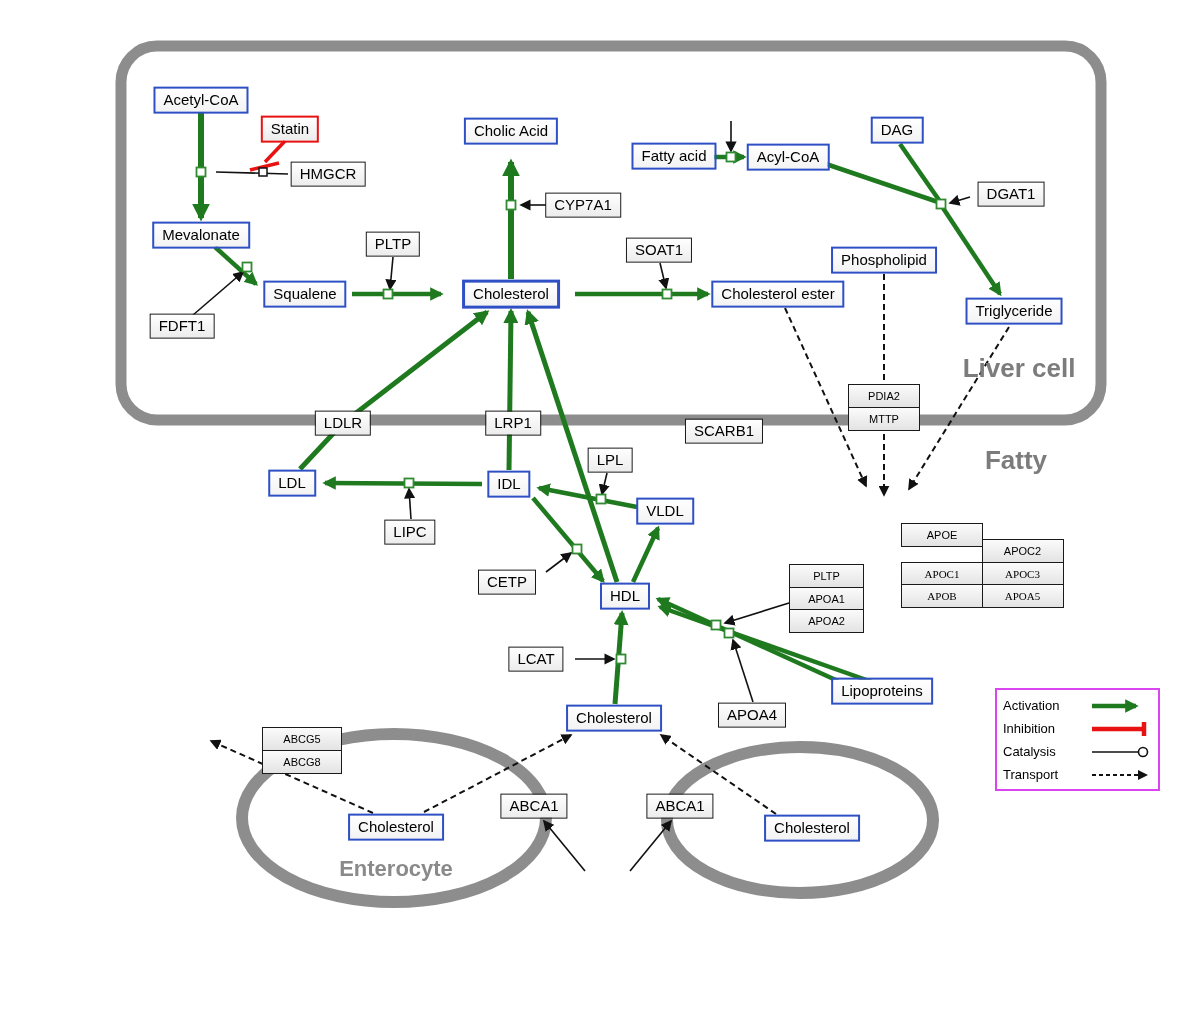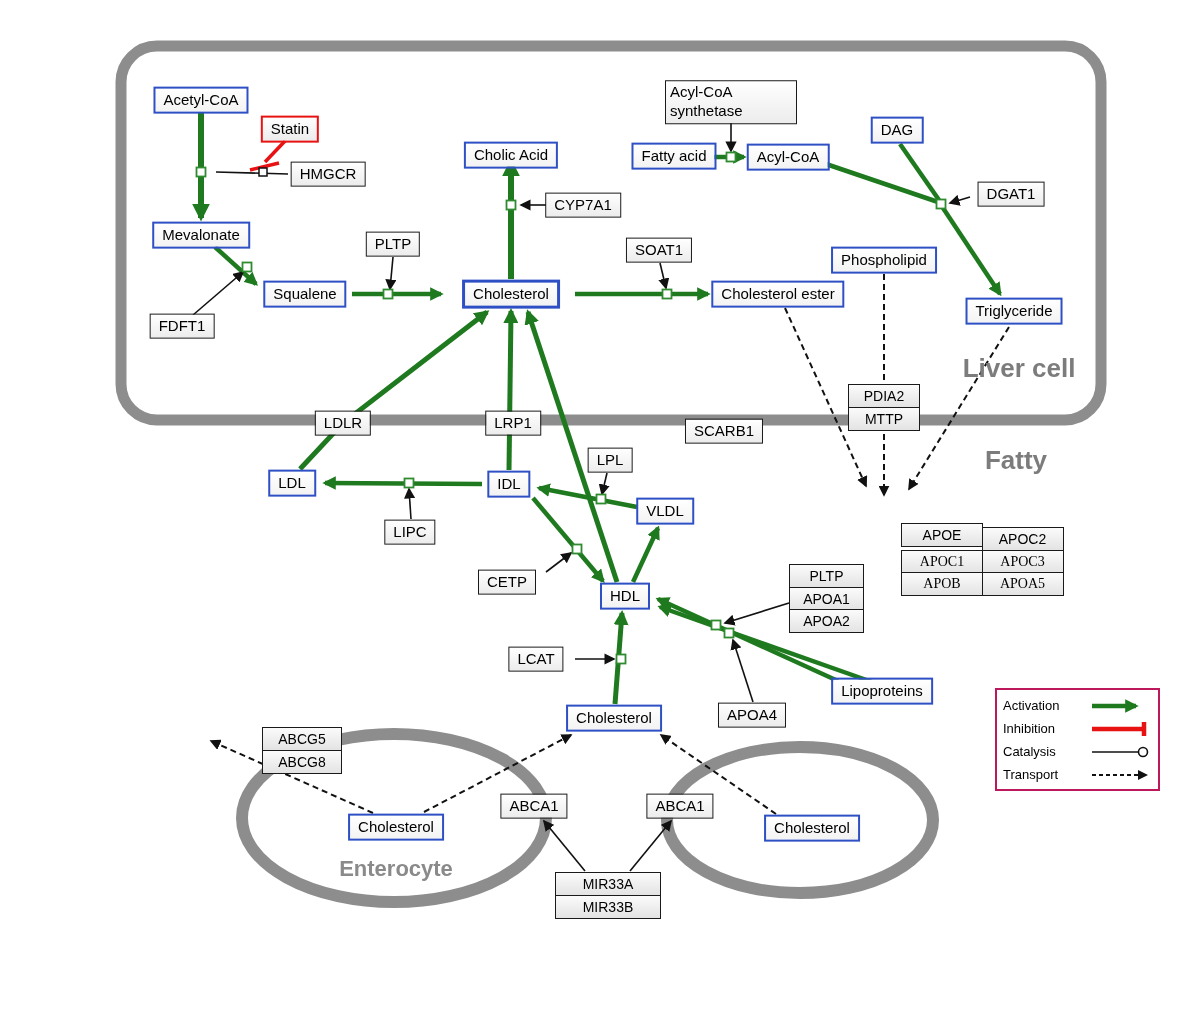--- a/index.html
+++ b/index.html
@@ -8,32 +8,32 @@
   svg.layer{position:absolute;left:0;top:0;}
   .node{position:absolute;transform:translate(-50%,-50%);
         background:linear-gradient(#ffffff,#ececec);
         border:1.5px solid #1a1a1a;padding:2px 8px;font-size:15px;color:#000;
         white-space:nowrap;text-align:left;line-height:1.25;z-index:5;}
   .metab{border:2.5px solid #2e50c4;background:linear-gradient(#ffffff,#f3f3f3);}
   .metab.thick{border-width:3px;}
   .statin{border:2.5px solid #e81212;}
   .stack{position:absolute;z-index:5;}
   .stack .cell{background:linear-gradient(#fbfbfb,#e3e3e3);border:1.5px solid #1a1a1a;
-        font-size:14px;text-align:center;line-height:22px;height:22px;}
+        font-size:11px;text-align:center;line-height:22px;height:22px;}
   .stack .cell + .cell{margin-top:-1.5px;}
   .tblrow{display:flex;}
-  .tblrow .cell + .cell{margin:4px 0 0 -1.5px;}
+  .tblrow .cell + .cell{margin:16px 0 0 -1.5px;}
   .tblrow + .tblrow .cell{margin-top:-1.5px;font-family:Liberation Serif, serif;}
   .wrapbox{white-space:normal;width:122px;padding:2px 4px;}
   .rlabel{position:absolute;transform:translate(-50%,-50%);font-weight:bold;
         color:#7c7c7c;z-index:4;white-space:nowrap;}
   .rlabel.big{font-size:26px;}
   .rlabel.med{font-size:22px;color:#8a8a8a;}
   #legend{position:absolute;left:995px;top:688px;width:165px;height:103px;
-        border:2px solid #be185d;background:#fff;z-index:6;padding:4px 6px;box-sizing:border-box;}
+        border:2px solid #d946ef;background:#fff;z-index:6;padding:4px 6px;box-sizing:border-box;}
   .lrow{display:flex;align-items:center;justify-content:space-between;height:23px;}
   .lrow .ltxt{font-size:13px;color:#000;}
 </style>
 </head>
 <body>
 
 <div id="canvas">
 
   <svg class="layer" width="1200" height="1013" viewBox="0 0 1200 1013">
     <defs>
@@ -128,21 +128,21 @@
   </svg>
 
   <div class="rlabel big" style="left:1019px;top:368px">Liver cell</div>
   <div class="rlabel big" style="left:1016px;top:460px">Fatty</div>
   <div class="rlabel med" style="left:396px;top:869px">Enterocyte</div>
 
   <div class="node metab" style="left:201px;top:100px">Acetyl-CoA</div>
   <div class="node metab" style="left:201px;top:235px">Mevalonate</div>
   <div class="node metab" style="left:305px;top:294px">Squalene</div>
   <div class="node metab thick" style="left:511px;top:294px">Cholesterol</div>
-  <div class="node metab" style="left:511px;top:155px">Cholic Acid</div>
+  <div class="node metab" style="left:511px;top:131px">Cholic Acid</div>
   <div class="node metab" style="left:674px;top:156px">Fatty acid</div>
   <div class="node metab" style="left:788px;top:157px">Acyl-CoA</div>
   <div class="node metab" style="left:897px;top:130px">DAG</div>
   <div class="node metab" style="left:884px;top:260px">Phospholipid</div>
   <div class="node metab" style="left:778px;top:294px">Cholesterol ester</div>
   <div class="node metab" style="left:1014px;top:311px">Triglyceride</div>
   <div class="node metab" style="left:292px;top:483px">LDL</div>
   <div class="node metab" style="left:509px;top:484px">IDL</div>
   <div class="node metab" style="left:665px;top:511px">VLDL</div>
   <div class="node metab" style="left:625px;top:596px">HDL</div>
@@ -151,21 +151,20 @@
   <div class="node metab" style="left:396px;top:827px">Cholesterol</div>
   <div class="node metab" style="left:812px;top:828px">Cholesterol</div>
 
   <div class="node statin" style="left:290px;top:129px">Statin</div>
 
   <div class="node" style="left:328px;top:174px">HMGCR</div>
   <div class="node" style="left:182px;top:326px">FDFT1</div>
   <div class="node" style="left:393px;top:244px">PLTP</div>
   <div class="node" style="left:583px;top:205px">CYP7A1</div>
   <div class="node" style="left:659px;top:250px">SOAT1</div>
-  <div class="node wrapbox" style="left:731px;top:102px">Acyl-CoA synthetase</div>
   <div class="node" style="left:1011px;top:194px">DGAT1</div>
   <div class="node" style="left:343px;top:423px">LDLR</div>
   <div class="node" style="left:513px;top:423px">LRP1</div>
   <div class="node" style="left:724px;top:431px">SCARB1</div>
   <div class="node" style="left:410px;top:532px">LIPC</div>
   <div class="node" style="left:610px;top:460px">LPL</div>
   <div class="node" style="left:507px;top:582px">CETP</div>
   <div class="node" style="left:536px;top:659px">LCAT</div>
   <div class="node" style="left:752px;top:715px">APOA4</div>
   <div class="node" style="left:534px;top:806px">ABCA1</div>
@@ -195,24 +194,20 @@
       <div class="cell" style="width:80px">APOB</div>
       <div class="cell" style="width:80px">APOA5</div>
     </div>
   </div>
 
   <div class="stack" style="left:262px;top:727px">
     <div class="cell" style="width:78px">ABCG5</div>
     <div class="cell" style="width:78px">ABCG8</div>
   </div>
 
-  <div class="stack" style="left:555px;top:872px">
-    <div class="cell" style="width:104px">MIR33A</div>
-    <div class="cell" style="width:104px">MIR33B</div>
-  </div>
 
   <div id="legend">
     <div class="lrow">
       <span class="ltxt">Activation</span>
       <svg width="62" height="16">
         <line x1="2" y1="8" x2="46" y2="8" stroke="#1f7a1f" stroke-width="4.5" marker-end="url(#ag)"></line>
       </svg>
     </div>
     <div class="lrow">
       <span class="ltxt">Inhibition</span>

